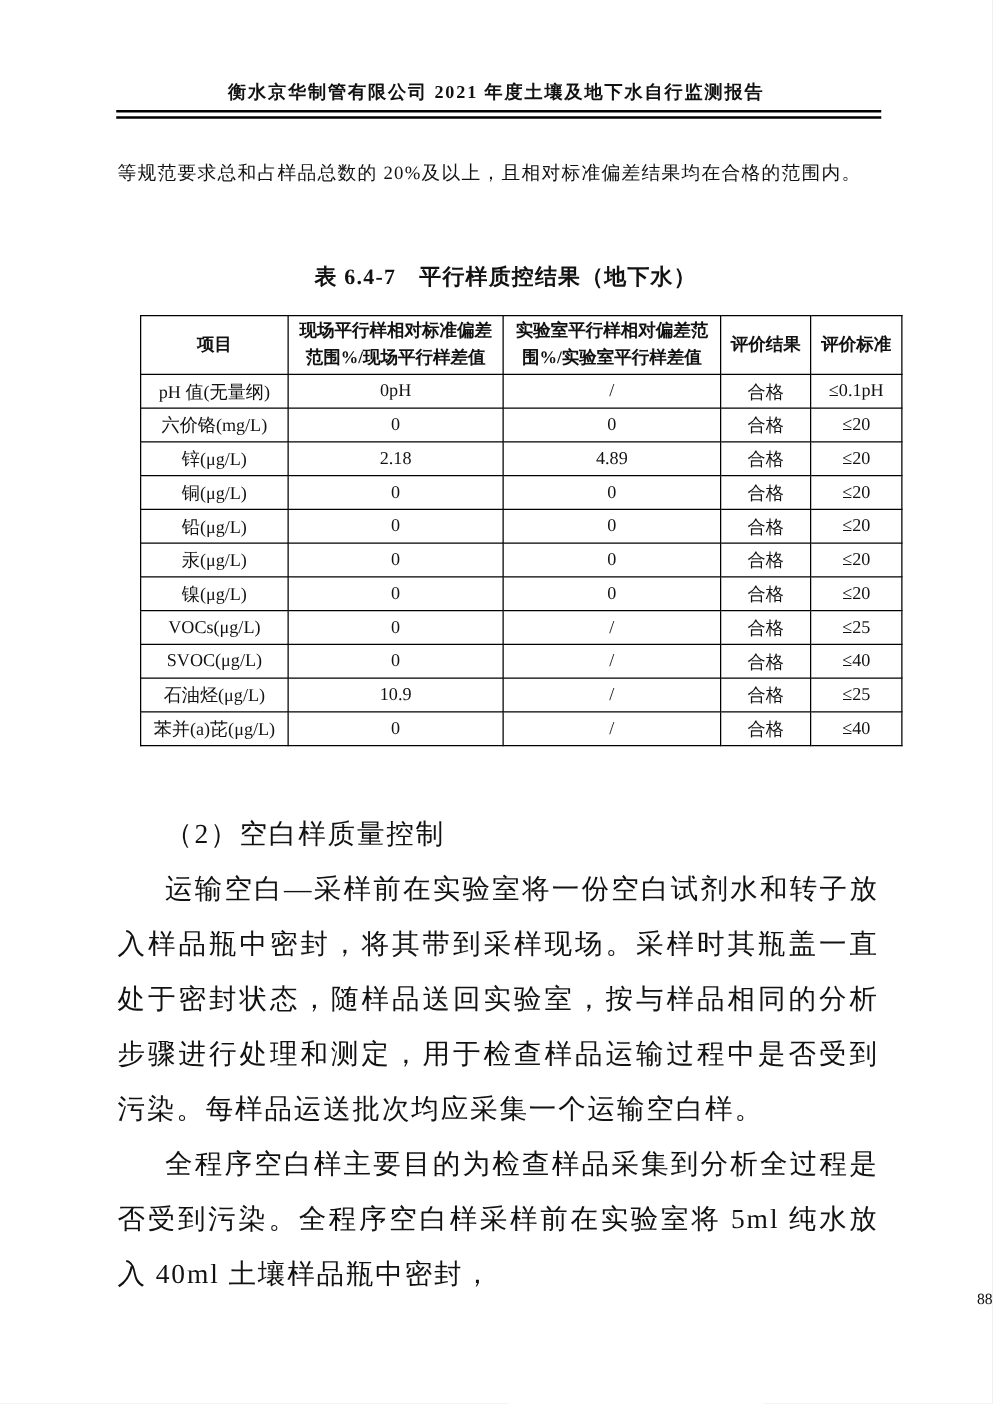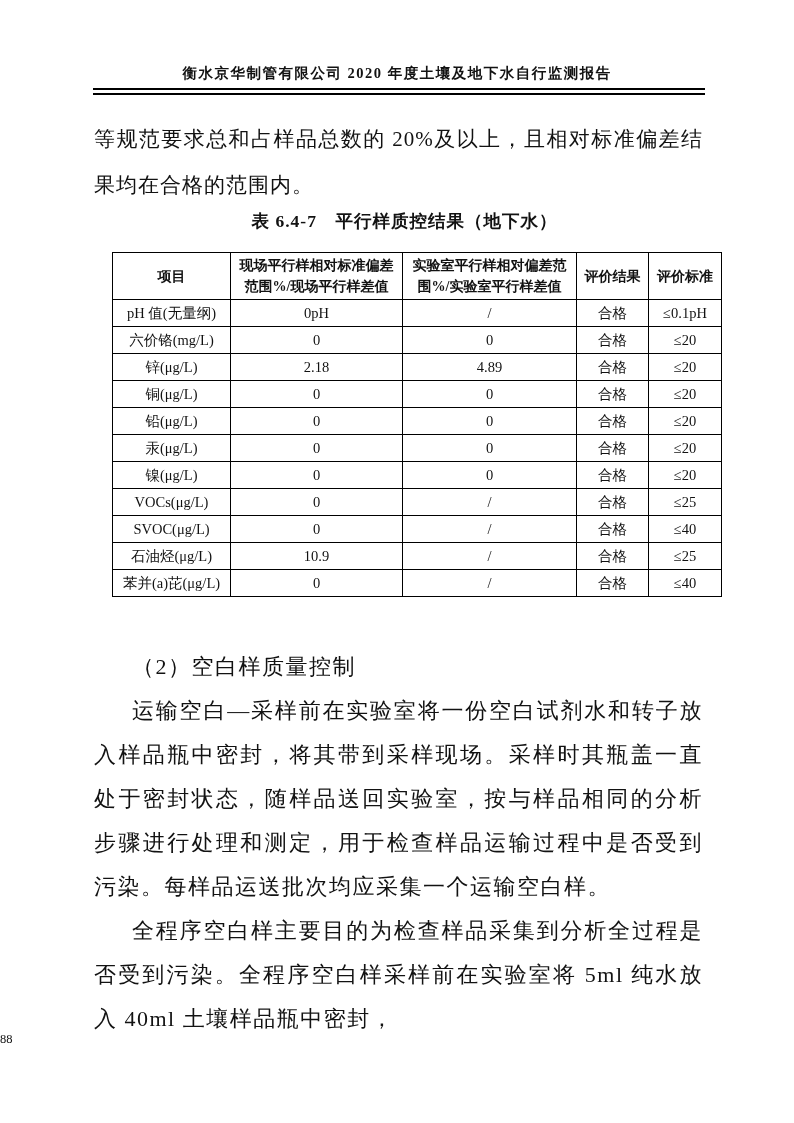--- a/index.html
+++ b/index.html
@@ -25,21 +25,21 @@
   .header-rule {
     position: absolute;
     top: 88px; left: 93px; width: 612px;
     height: 7px;
     border-top: 2.5px solid #000;
     border-bottom: 2px solid #000;
   }
   .intro-para {
     position: absolute;
     top: 116px; left: 94px; width: 609px;
-    font-size: 21px;
+    font-size: 15px;
     line-height: 46px;
     letter-spacing: 1px;
     text-align: justify;
     text-justify: inter-character;
   }
   .table-caption {
     position: absolute;
     top: 209px; left: 0; width: 100%;
     text-align: center;
     font-size: 17.5px;
@@ -80,30 +80,30 @@
     font-size: 22px;
     line-height: 44px;
     letter-spacing: 1.5px;
     text-align: justify;
     text-justify: inter-character;
   }
   .section-block p { text-indent: 38px; }
   .page-number {
     position: absolute;
     top: 1032px; left: 0; width: 100%;
-    text-align: left;
+    text-align: right;
     font-size: 12.5px;
   }
 </style>
 </head>
 <body>
 
 <div class="page">
 
-  <div class="header-title">衡水京华制管有限公司 2020 年度土壤及地下水自行监测报告</div>
+  <div class="header-title">衡水京华制管有限公司 2021 年度土壤及地下水自行监测报告</div>
 
   <div class="header-rule"></div>
 
   <div class="intro-para">等规范要求总和占样品总数的 20%及以上，且相对标准偏差结果均在合格的范围内。</div>
 
   <div class="table-caption">表 6.4-7　平行样质控结果（地下水）</div>
 
   <table class="qc-table">
     <colgroup>
       <col style="width:118px">

